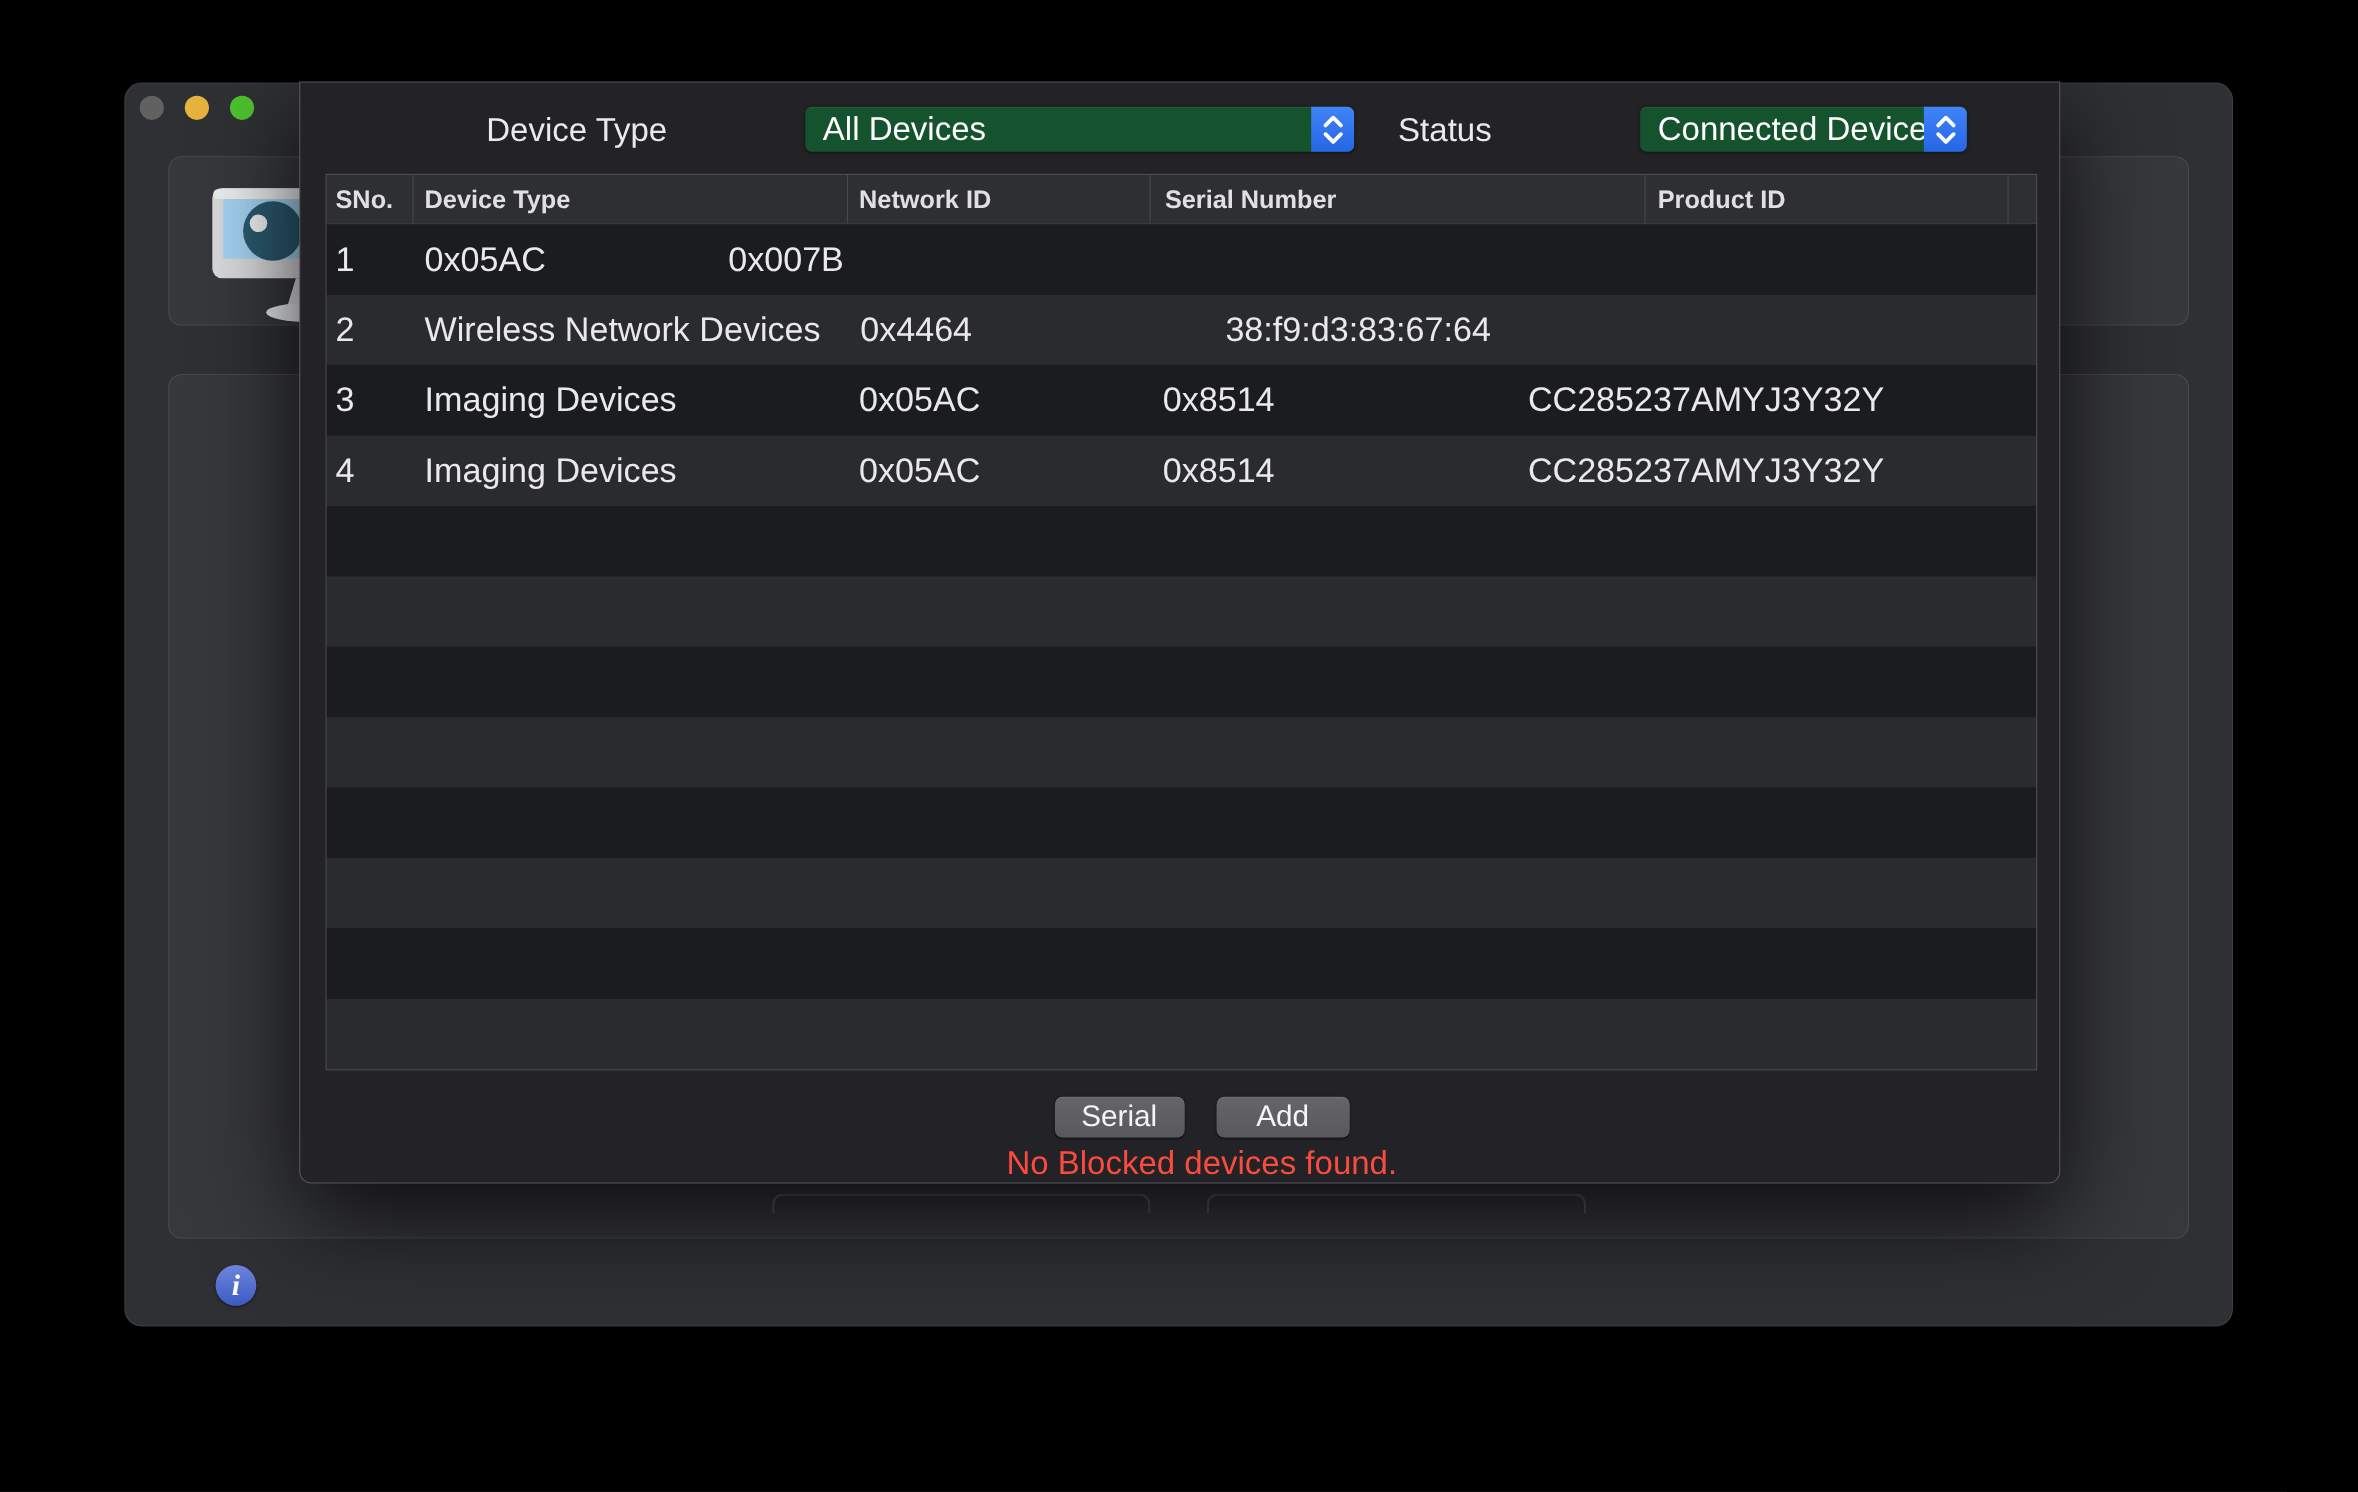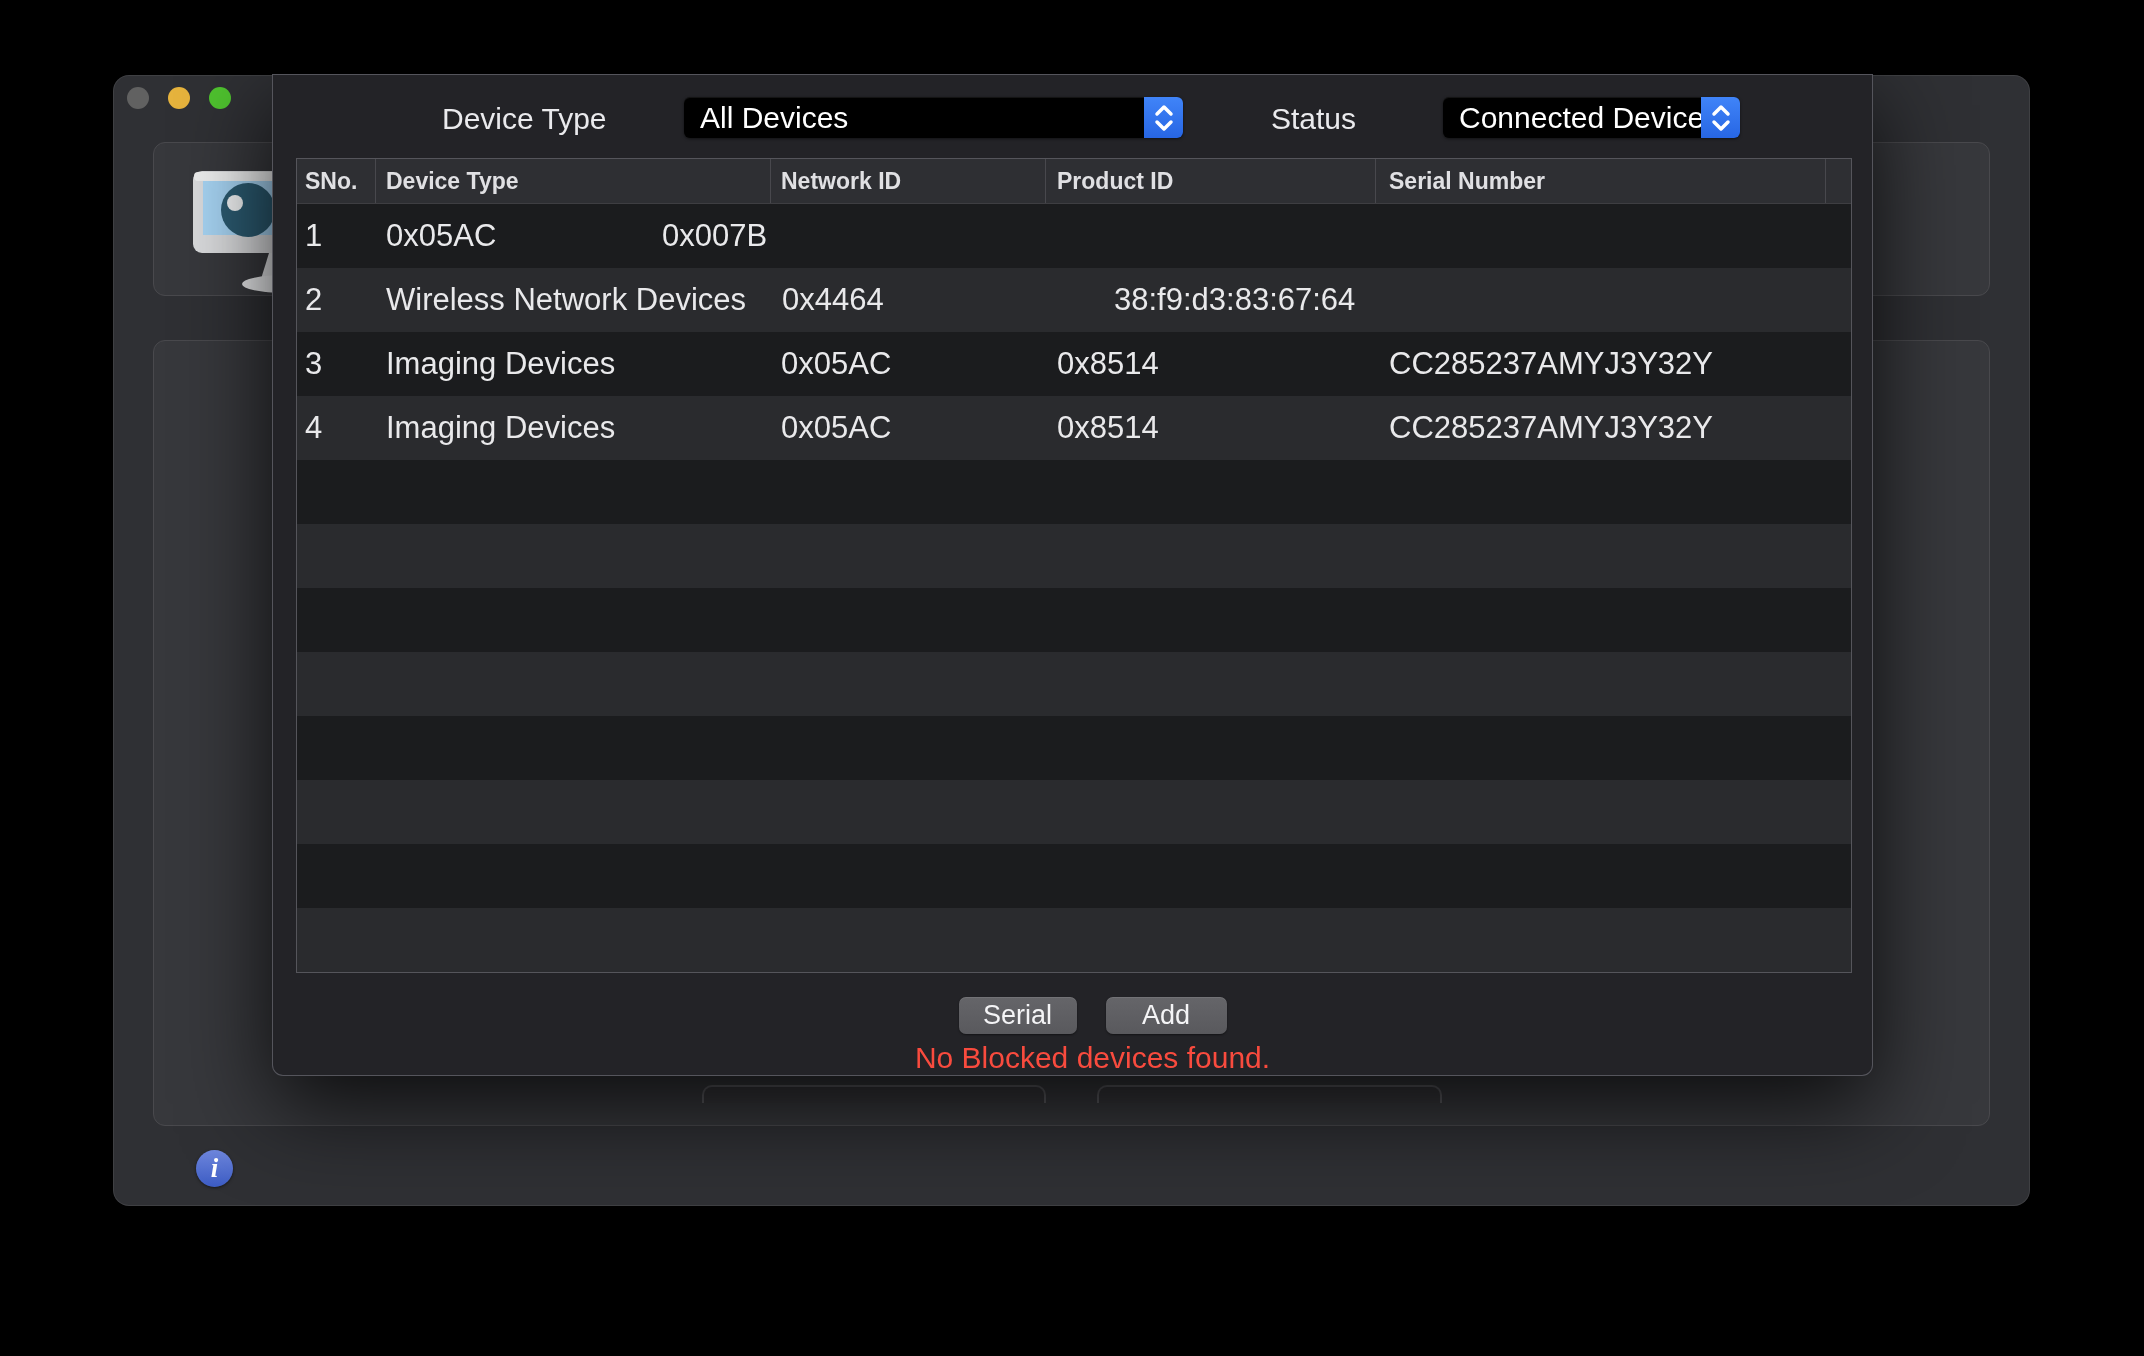--- a/index.html
+++ b/index.html
@@ -53,22 +53,23 @@
     position:absolute; left:273px; top:75px; width:1599px; height:1000px;
     background:#232327; border-radius:0 0 10px 10px;
     box-shadow: 0 0 0 1px #55555c, 0 30px 90px rgba(0,0,0,0.8);
   }
   .ctl-label { position:absolute; top:27px; font-size:30px; color:#eaeaed; white-space:nowrap; }
   .lbl-devtype { left:169px; }
   .lbl-status  { left:998px; }
 
   .mac-select {
     position:absolute; top:22px; height:41px;
-    background:#000000; border-radius:6px; cursor:default;
+    background:#14532d; border-radius:6px; cursor:default;
     box-shadow: 0 1px 3px rgba(0,0,0,.5), inset 0 1px 0 rgba(255,255,255,.08);
+    margin-left: 48px;
   }
   .sel-devtype { left:411px; width:499px; }
   .sel-status  { left:1170px; width:297px; }
   .mac-select .val {
     display:block; line-height:41px; padding-left:16px; padding-right:44px;
     font-size:30px; color:#ffffff; white-space:nowrap; overflow:hidden;
   }
   .mac-select .cap {
     position:absolute; right:0; top:0; width:39px; height:41px;
     border-radius:0 6px 6px 0;
@@ -174,22 +175,22 @@
         <path d="M4 19 L11 26 L18 19" stroke="#fff" stroke-width="3.5" fill="none" stroke-linecap="round" stroke-linejoin="round"></path>
       </svg>
     </span>
   </div>
 
   <div class="dev-table">
     <div class="thead" id="table-head">
         <div class="th" style="width: 79px; padding-left: 8px;">SNo.</div>
         <div class="th" style="width: 395px; padding-left: 10px;">Device Type</div>
         <div class="th" style="width: 275px; padding-left: 10px;">Network ID</div>
+        <div class="th" style="width: 450px; padding-left: 13px;">Serial Number</div>
         <div class="th" style="width: 330px; padding-left: 11px;">Product ID</div>
-        <div class="th" style="width: 450px; padding-left: 13px;">Serial Number</div>
         <div class="th" style="width: 27px; padding-left: 0px;"></div>
       </div>
     <div id="table-body">
         <div class="trow odd">
           <div class="td" style="width: 79px; padding-left: 8px;">1</div>
           <div class="td" style="width: 275px; padding-left: 10px;">0x05AC</div>
           <div class="td" style="width: 330px; padding-left: 11px;">0x007B</div>
           <div class="td" style="width: 27px; padding-left: 0px;"></div>
         </div>
         <div class="trow even">

